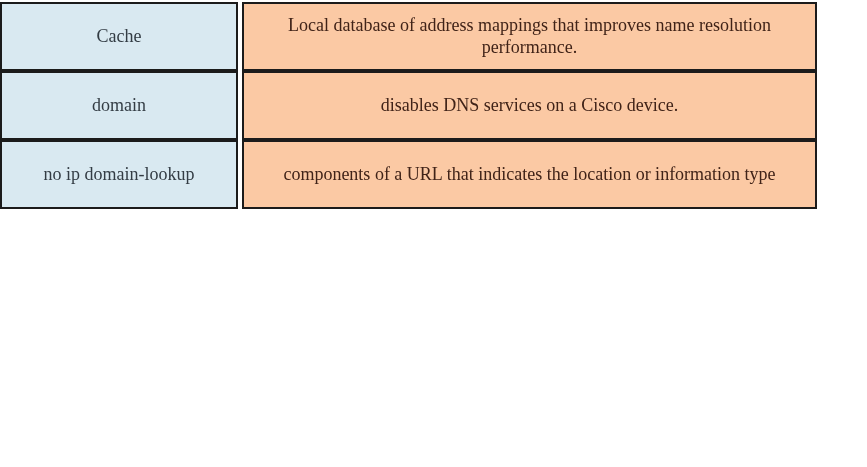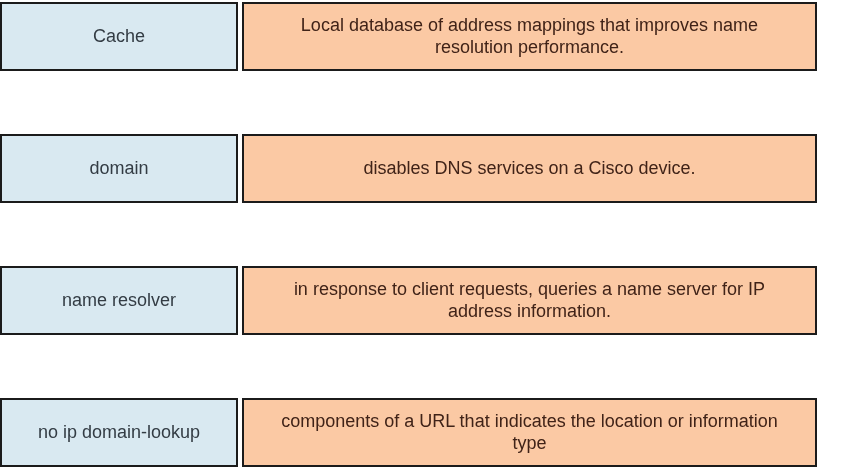--- a/index.html
+++ b/index.html
@@ -9,22 +9,22 @@
   }
   .board {
     position: relative;
     width: 817px;
     height: 467px;
     box-sizing: border-box;
     background: var(--background, #ffffff);
     padding-top: 2px;
     display: flex;
     flex-direction: column;
-    justify-content: space-between;
-    font-family: Liberation Sans, sans-serif;
+    justify-content: flex-start;
+    font-family: Liberation Serif, serif;
   }
   .row {
     display: flex;
     height: 69px;
     flex: 0 0 auto;
   }
   .term-box {
     width: 238px;
     flex: 0 0 238px;
     box-sizing: border-box;
@@ -73,28 +73,20 @@
 
   <div class="row">
     <div class="term-box">
       <span>domain</span>
     </div>
     <div class="def-box">
       <span>disables DNS services on a Cisco device.</span>
     </div>
   </div>
 
-  <div class="row">
-    <div class="term-box">
-      <span>name resolver</span>
-    </div>
-    <div class="def-box">
-      <span>in response to client requests, queries a name server for IP address information.</span>
-    </div>
-  </div>
 
   <div class="row">
     <div class="term-box">
       <span>no ip domain-lookup</span>
     </div>
     <div class="def-box">
       <span>components of a URL that indicates the location or information type</span>
     </div>
   </div>
 

